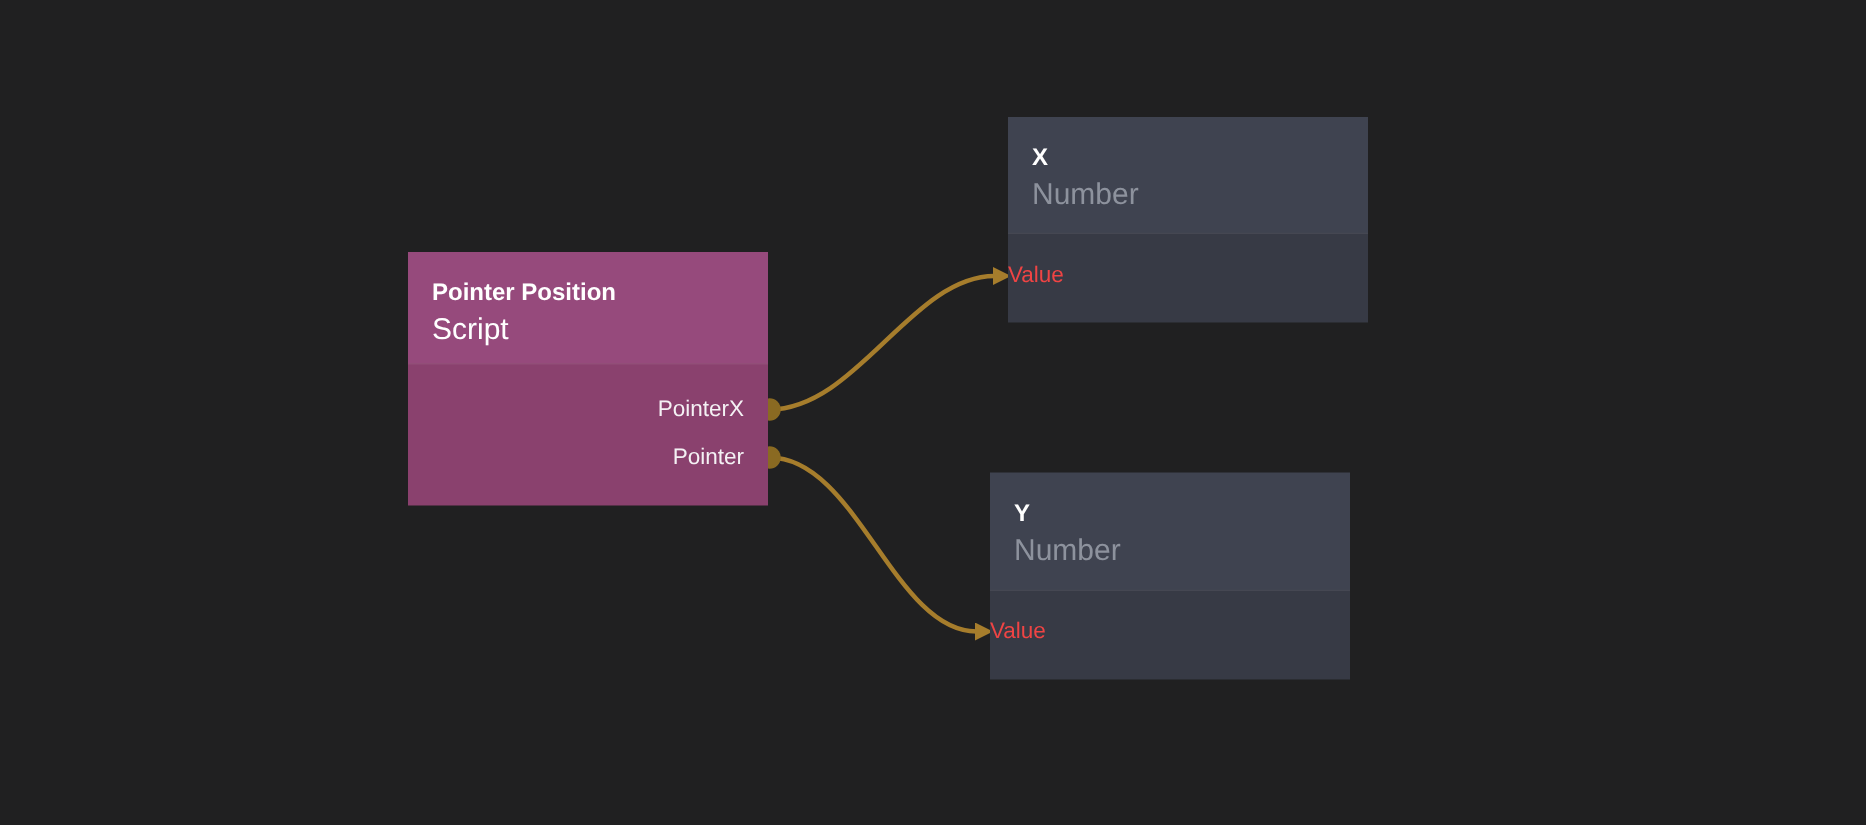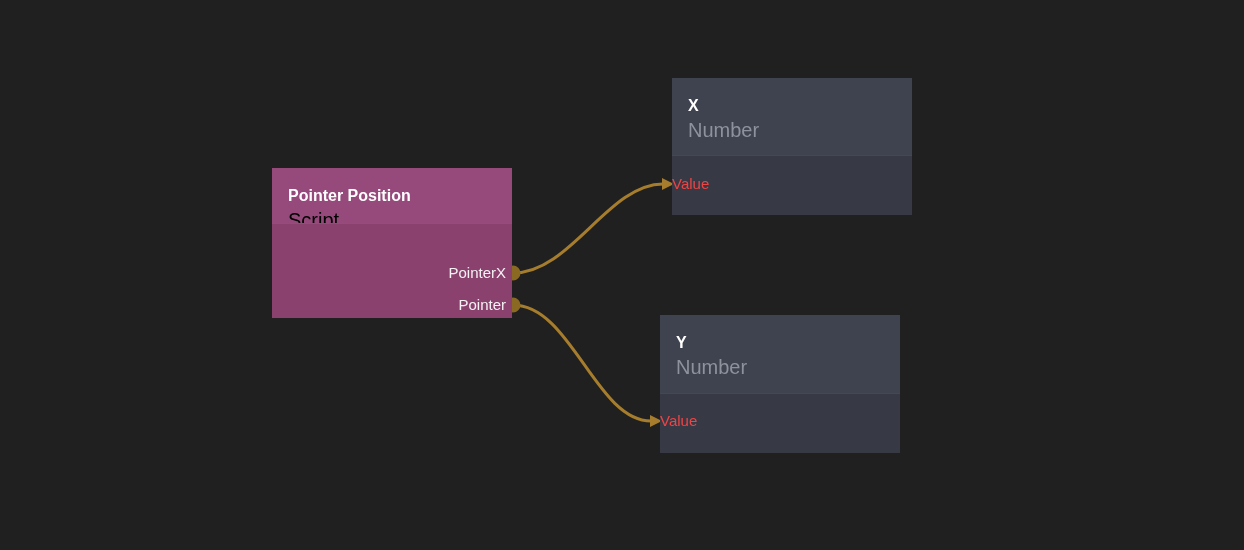--- a/index.html
+++ b/index.html
@@ -42,21 +42,21 @@
   .port-row {
     position: absolute;
     left: 0; right: 0;
     transform: translateY(-50%);
     font-size: 15px;
     line-height: 20px;
     white-space: nowrap;
   }
   .port-row.out {
     text-align: right;
-    padding-right: 6px;
+    padding-right: 16px;
     color: #f4f1f4;
   }
   .port-row.in {
     text-align: left;
     color: #ef4444;
   }
   #wires {
     position: absolute;
     left: 0; top: 0;
     pointer-events: none;
@@ -70,24 +70,24 @@
       <defs>
         <marker id="arrow" viewBox="0 0 12 12" refX="1" refY="6" markerWidth="12" markerHeight="12" markerUnits="userSpaceOnUse" orient="auto">
           <path d="M0,0 L12,6 L0,12 Z" fill="#a67d2c"></path>
         </marker>
       </defs>
       <path d="M 513 273 C 571 273, 608 184, 663 184" fill="none" stroke="#a67d2c" stroke-width="3" marker-end="url(#arrow)"></path>
       <circle cx="513" cy="273" r="7.5" fill="#8a6a22"></circle>
       <path d="M 513 305 C 571 305, 596 421, 651 421" fill="none" stroke="#a67d2c" stroke-width="3" marker-end="url(#arrow)"></path>
       <circle cx="513" cy="305" r="7.5" fill="#8a6a22"></circle>
     </svg>
-<div class="node" style="left: 272px; top: 168px; width: 240px; height: 150px;">
+<div class="node" style="left: 272px; top: 168px; width: 240px; height: 169px;">
     <div class="node-header" style="height: 75px; background: rgb(150, 74, 124);">
       <div class="node-title">Pointer Position</div>
-      <div class="node-subtitle" style="color: #000000;">Script</div>
+      <div class="node-subtitle" style="color: #ffffff;">Script</div>
     </div>
     <div class="node-body" style="height: 94px; background: rgb(138, 65, 110);"></div>
   <div class="port-row out" style="top: 105px;"><span>PointerX</span></div>
       <div class="port-row out" style="top: 137px;"><span>Pointer</span></div>
     </div>
     <div class="node" style="left: 672px; top: 78px; width: 240px; height: 137px;">
     <div class="node-header" style="height: 78px; background: rgb(63, 67, 80);">
       <div class="node-title">X</div>
       <div class="node-subtitle" style="color: rgb(141, 146, 157);">Number</div>
     </div>

